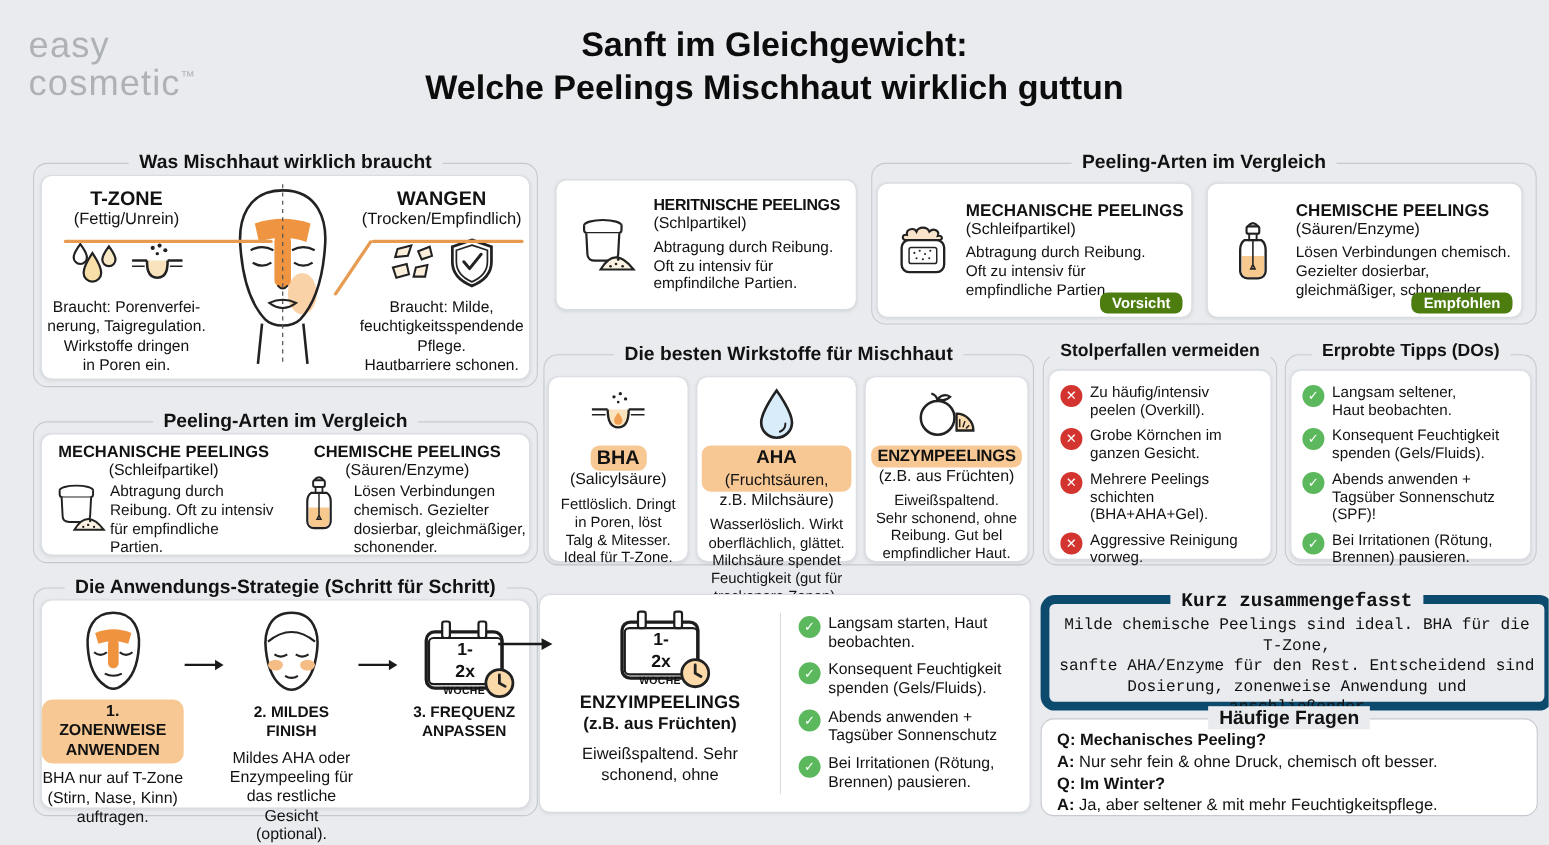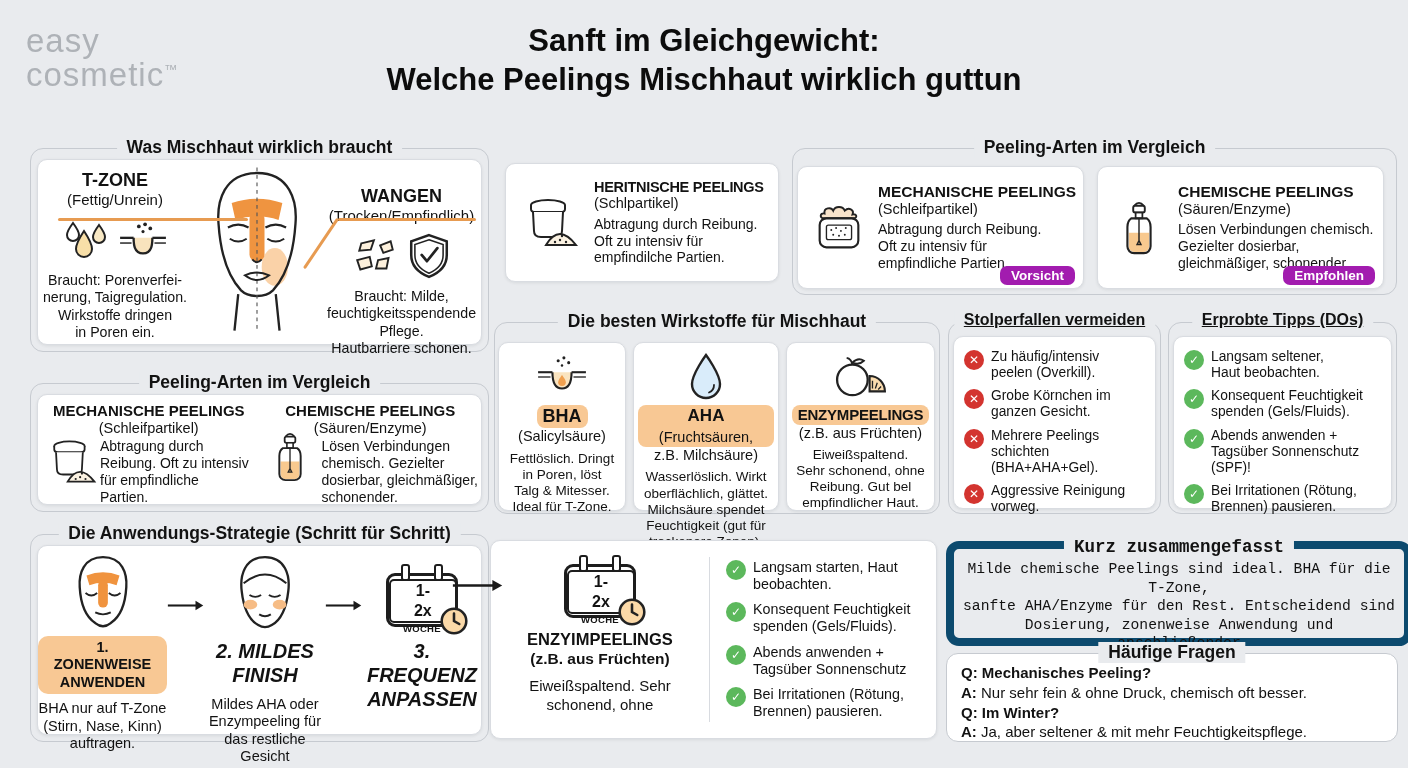--- a/index.html
+++ b/index.html
@@ -6,53 +6,53 @@
   body{font-family:"Liberation Sans","DejaVu Sans",sans-serif;color:#121212;}
   #stage{position:relative;width:1408px;height:768px;background:#E9EBEE;overflow:hidden;}
   .ml{white-space:pre-line;}
   
   #logo{position:absolute;left:26px;top:24px;font-size:33px;line-height:1.04;color:#AEB2B7;letter-spacing:1px;}
   #logo sup{font-size:13px;letter-spacing:0;}
   #main-title{position:absolute;left:0;right:0;top:22px;text-align:center;font-weight:700;font-size:31px;line-height:1.25;color:#0c0c0c;}
   
   .fset{position:absolute;border:1.5px solid #C6CAD0;border-radius:13px;}
   .legend{position:absolute;top:-12px;left:50%;transform:translateX(-50%);background:#E9EBEE;padding:0 10px;font-weight:700;font-size:17.5px;white-space:nowrap;z-index:3;}
-  .legend-sm{font-size:16px;text-decoration:underline;}
+  .legend-sm{font-size:16px;}
   .card{position:absolute;background:#fff;border:1px solid #D9DCE1;border-radius:10px;box-shadow:0 1px 3px rgba(60,64,67,.10);}
   .fill{left:6px;right:6px;top:10px;bottom:6px;}
   
   #sec-needs{left:30px;top:148px;width:457px;height:202px;}
   #needs-card{display:flex;}
   .cline{position:absolute;background:#E79B51;height:2.5px;border-radius:2px;z-index:2;}
   #line-tz{left:20px;top:58px;width:190px;}
   #line-wg-h{left:300px;top:58px;width:138px;}
   #line-wg-d{left:266px;top:107px;width:60px;transform:rotate(-56deg);transform-origin:left center;}
   .tz-col{width:154px;padding-top:11px;text-align:center;}
   .face-col{width:130px;display:flex;justify-content:center;align-items:flex-start;padding-top:5px;}
-  .wg-col{flex:1;padding-top:27px;text-align:center;}
+  .wg-col{flex:1;padding-top:11px;text-align:center;}
   .zone-title{font-weight:700;font-size:18px;line-height:1.1;}
   .zone-sub{font-size:15px;line-height:1.15;}
   .icons-row{display:flex;justify-content:center;align-items:flex-end;gap:9px;height:52px;margin:7px 0 5px;}
   .zone-text{font-size:14.2px;line-height:1.22;}
   
   #card-herit{left:505px;top:163px;width:274px;height:119px;display:flex;align-items:center;padding:0 8px 0 12px;box-sizing:border-box;}
   .hicon{width:68px;flex:0 0 auto;display:flex;justify-content:center;}
   .htext{margin-left:8px;}
   .c-title{font-weight:700;font-size:15.5px;line-height:1.12;}
   .c-title-sm{font-size:14.5px;letter-spacing:-0.3px;}
   .c-sub{font-size:14.5px;line-height:1.15;}
   .c-body{font-size:14px;line-height:1.2;margin-top:4px;}
   
   #sec-vgl-top{left:792px;top:148px;width:603px;height:145px;}
   #vtop-mech{left:4px;top:17px;width:287px;height:123px;}
   #vtop-chem{left:304px;top:17px;width:287px;height:123px;}
   .vcard{display:flex;align-items:center;padding:0 6px 0 10px;box-sizing:border-box;}
   .vicon{width:62px;flex:0 0 auto;display:flex;justify-content:center;}
   .vtext{margin-left:8px;}
-  .badge{position:absolute;right:8px;bottom:3px;background:#a21caf;color:#fff;font-weight:700;font-size:13.5px;padding:2px 11px;border-radius:7px;}
+  .badge{position:absolute;right:8px;bottom:3px;background:#4d7c0f;color:#fff;font-weight:700;font-size:13.5px;padding:2px 11px;border-radius:7px;}
   
   #sec-wirk{left:494px;top:322px;width:444px;height:190px;}
   .wcard{top:19px;height:169px;text-align:center;box-sizing:border-box;padding:6px 4px 0;}
   #w-bha{left:3px;width:128px;}
   #w-aha{left:138px;width:146px;}
   #w-enz{left:291px;width:149px;}
   .w-iconbox{height:56px;display:flex;align-items:center;justify-content:center;}
   .w-pill{display:inline-block;background:#F8C894;border-radius:8px;padding:0 6px;font-weight:700;line-height:1.3;}
   #w-bha .w-pill{font-size:18px;}
   #w-aha .w-pill{font-size:15px;}
@@ -78,21 +78,21 @@
   .half-body{margin-left:62px;margin-right:2px;font-size:14px;line-height:1.2;margin-top:2px;}
   .half-icon{position:absolute;left:6px;top:42px;}
   .half-icon2{position:absolute;left:14px;top:36px;}
   
   #sec-strat{left:30px;top:534px;width:457px;height:206px;}
   #strat-card{display:flex;justify-content:space-evenly;padding-top:4px;}
   .step{text-align:center;}
   .step1{width:142px;}.step2{width:132px;}.step3{width:130px;}
   .icon-box{height:86px;display:flex;align-items:center;justify-content:center;}
   .step-pill{display:inline-block;background:#F8C894;border-radius:10px;padding:3px 8px;font-weight:700;font-size:14.5px;line-height:1.2;}
-  .step-title{font-weight:700;font-size:20px;line-height:1.2;padding:3px 0;font-style:italic;}
+  .step-title{font-weight:700;font-size:14px;line-height:1.2;padding:3px 0;}
   .step-text{font-size:14.5px;line-height:1.2;margin-top:6px;}
   .s-arrow{margin-top:48px;}
   #long-arrow{position:absolute;left:452px;top:578px;z-index:4;}
   
   .cal{position:relative;width:72px;height:54px;border:3px solid #1d1d1d;border-radius:9px;background:#fff;margin:13px auto 0;text-align:center;box-sizing:border-box;}
   .cal .ring{position:absolute;top:-12px;width:5px;height:13px;border:2.5px solid #1d1d1d;border-radius:3px;background:#fff;}
   .cal .r1{left:12px;}.cal .r2{right:12px;}
   .cal-box{display:inline-block;border:2.5px solid #1d1d1d;border-radius:5px;padding:0 23px;font-weight:700;font-size:16px;line-height:1.25;margin-top:3px;}
   .cal-sub{font-weight:700;font-size:9.5px;letter-spacing:.3px;line-height:1.2;}
   .cal-clock{position:absolute;right:-14px;bottom:-12px;width:30px;height:30px;}

